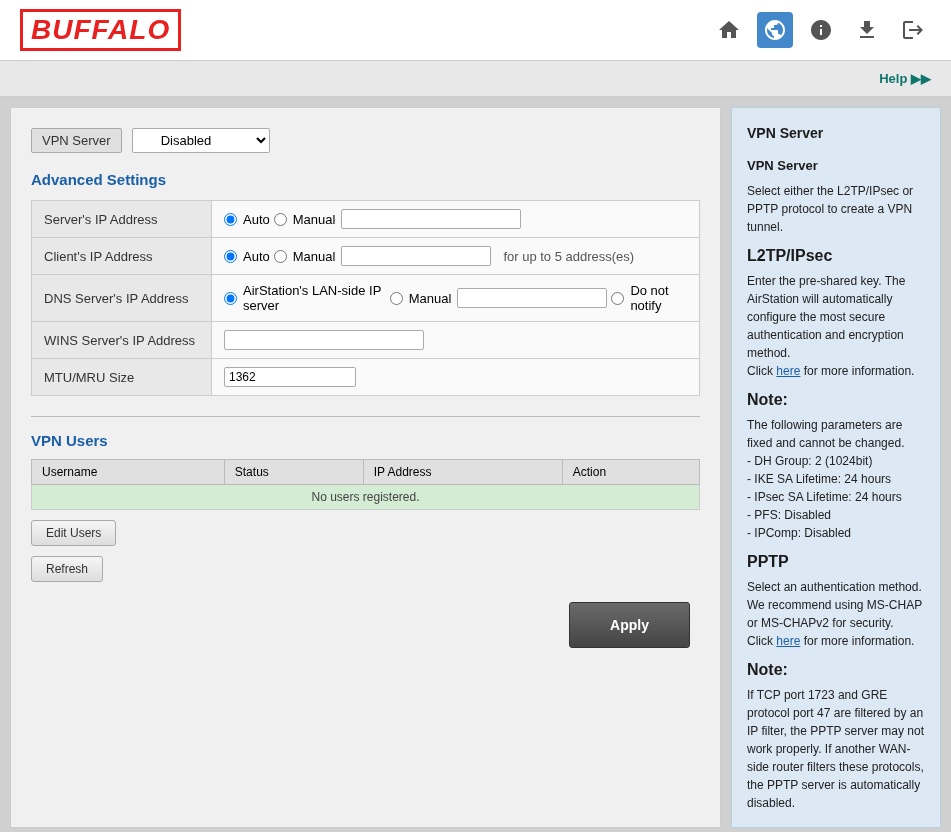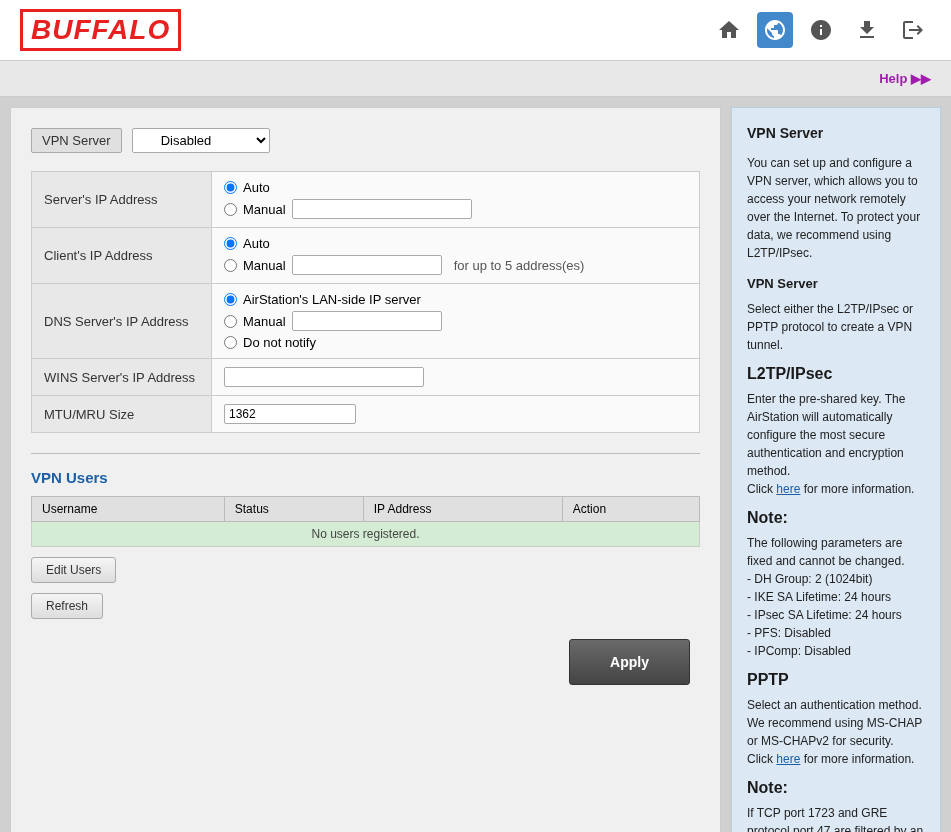--- a/index.html
+++ b/index.html
@@ -54,21 +54,21 @@
     #help-bar {
       background: #e8e8e8;
       height: 36px;
       display: flex;
       align-items: center;
       justify-content: flex-end;
       padding: 0 20px;
       border-bottom: 1px solid #ccc;
     }
     #help-link {
-      color: #a21caf;
+      color: #0f766e;
       font-size: 13px;
       font-weight: bold;
       cursor: pointer;
     }
 
     
     #main-area {
       display: flex;
       background: #d0d0d0;
       min-height: 720px;
@@ -132,21 +132,21 @@
       font-weight: normal;
       width: 180px;
       color: #333;
       margin-top: 28px;
     }
     .settings-table .row-value {
       background: #fafafa;
     }
     .radio-group {
       display: flex;
-      flex-direction: column;
+      flex-direction: row;
       gap: 4px;
     }
     .radio-row {
       display: flex;
       align-items: center;
       gap: 6px;
     }
     input[type="radio"] {
       cursor: pointer;
     }
@@ -312,20 +312,21 @@
 
     <div class="vpn-server-row">
       <span class="vpn-server-label">VPN Server</span>
       <select>
         <option>Disabled</option>
         <option>L2TP/IPsec</option>
         <option>PPTP</option>
       </select>
     </div>
 
+    <div class="section-title">Advanced Settings</div>
 
     <table class="settings-table">
 
       <tbody>
           <tr>
         <td class="row-label">Server's IP Address</td>
         <td class="row-value">
           <div class="radio-group">
             <div class="radio-row">
               <input type="radio" name="server_ip" value="auto" checked="" style="">
@@ -424,21 +425,20 @@
     </div>
 
     <div class="apply-row">
       <button class="btn-apply">Apply</button>
     </div>
 
   </div>
 
   <div id="help-panel">
     <div class="help-panel-title">VPN Server</div>
-    <p>You can set up and configure a VPN server, which allows you to access your network remotely over the Internet. To protect your data, we recommend using L2TP/IPsec.</p>
 
     <div class="help-section-title">VPN Server</div>
     <p>Select either the L2TP/IPsec or PPTP protocol to create a VPN tunnel.</p>
 
     <div class="help-sub-title">L2TP/IPsec</div>
     <p>Enter the pre-shared key. The AirStation will automatically configure the most secure authentication and encryption method.</p>
     <p>Click <a class="help-link">here</a> for more information.</p>
 
     <div class="help-sub-title">Note:</div>
     <p style="white-space:pre-line;">The following parameters are fixed and cannot be changed.

